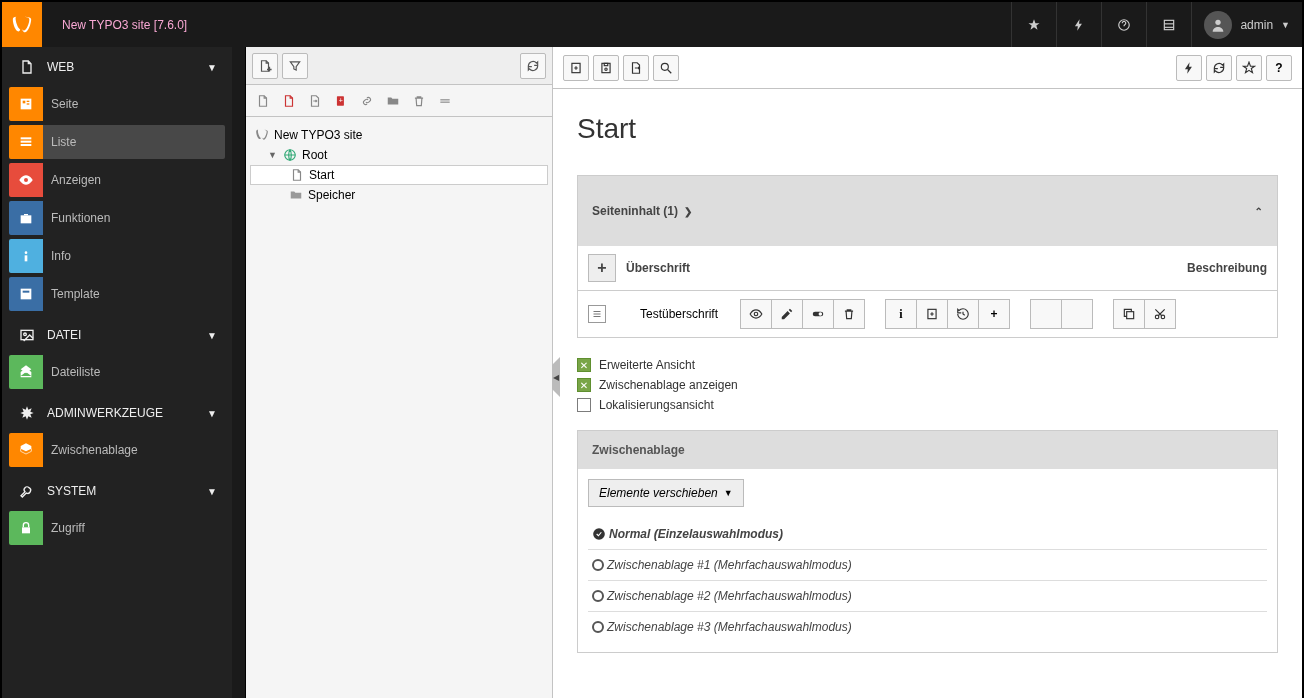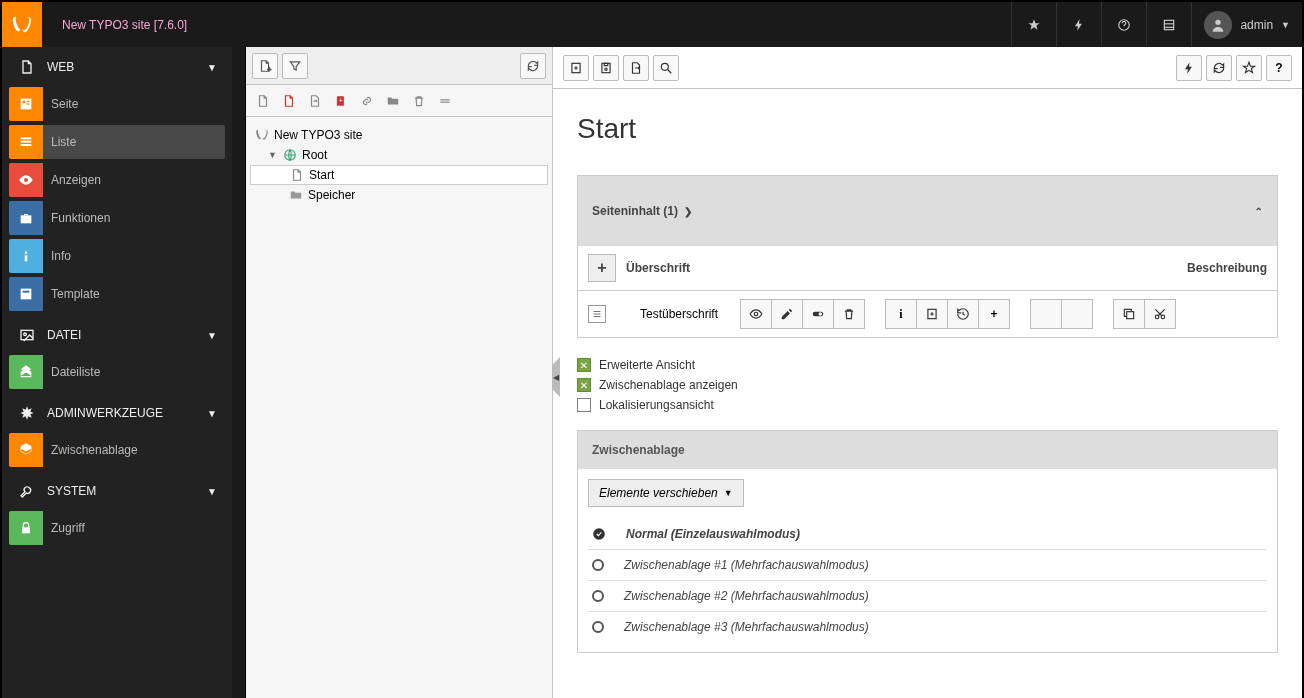--- a/index.html
+++ b/index.html
@@ -70,21 +70,21 @@
 .checks { margin: 18px 0; }
 .check-row { display: flex; align-items: center; gap: 8px; margin-bottom: 6px; color: #333; }
 .chk { width: 14px; height: 14px; border: 1px solid #7c7c7c; display: flex; align-items: center; justify-content: center; font-size: 10px; }
 .chk.on { background: #79a548; color: #fff; border-color: #5f8f2f; }
 
 .clip-panel { border: 1px solid #ccc; }
 .clip-header { background: #ddd; padding: 12px 14px; font-weight: bold; color: #555; }
 .clip-body { padding: 10px; font-style: italic; }
 .dd-btn { border: 1px solid #bbb; background: #eee; padding: 6px 10px; cursor: pointer; display: inline-flex; align-items: center; gap: 6px; }
 .clip-list { margin-top: 12px; }
-.clip-item { padding: 8px 4px; border-top: 1px solid #ddd; display: flex; align-items: center; gap: 20px; color: #444; }
+.clip-item { padding: 8px 4px; border-top: 1px solid #ddd; display: flex; align-items: center; gap: 3px; color: #444; }
 .clip-item:first-child { border-top: none; font-weight: bold; }
 .radio { width: 12px; height: 12px; border: 2px solid #555; border-radius: 50%; display: inline-block; }
 
 .icon-svg { width: 14px; height: 14px; }
 </style>
 </head>
 <body>
 
 <div class="app">
 

